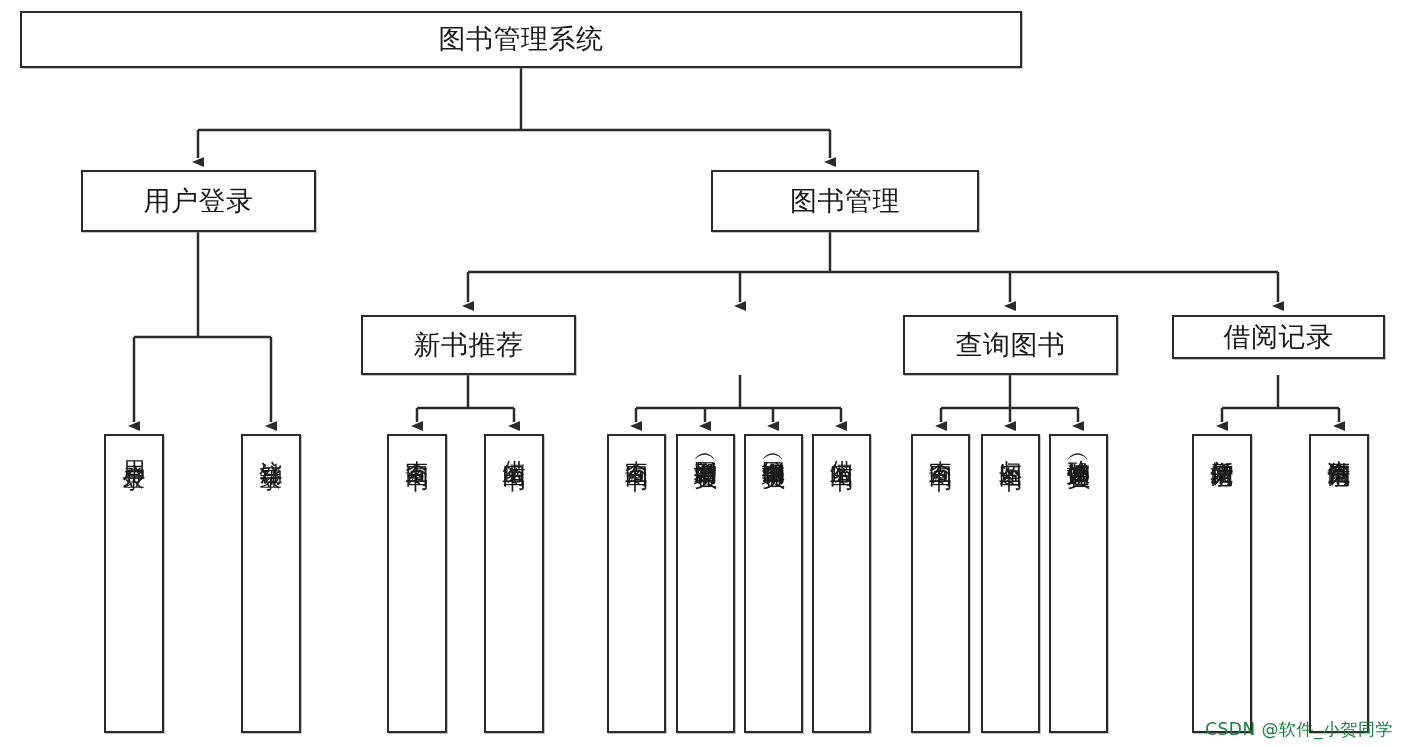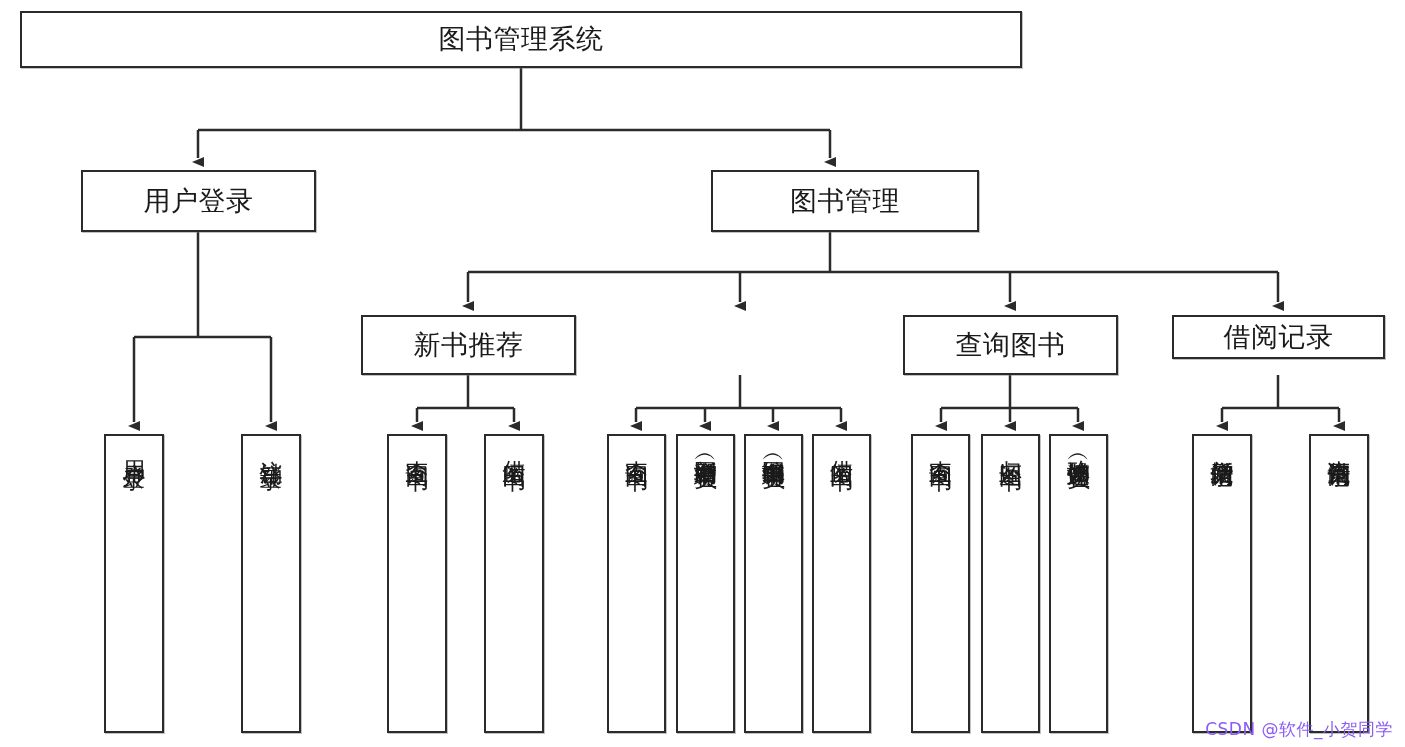--- a/index.html
+++ b/index.html
@@ -56,21 +56,21 @@
   }
   .node.vert.tall .label {
     font-size: 23px;
     letter-spacing: 1px;
   }
   .watermark {
     position: absolute;
     right: 12px;
     bottom: 6px;
     font-size: 17px;
-    color: #8b5cf6;
+    color: #15803d;
     letter-spacing: 0.5px;
     white-space: pre;
     pointer-events: none;
     margin-left: 8px;
   }
 </style>
 </head>
 <body>
 
 <div id="canvas">

